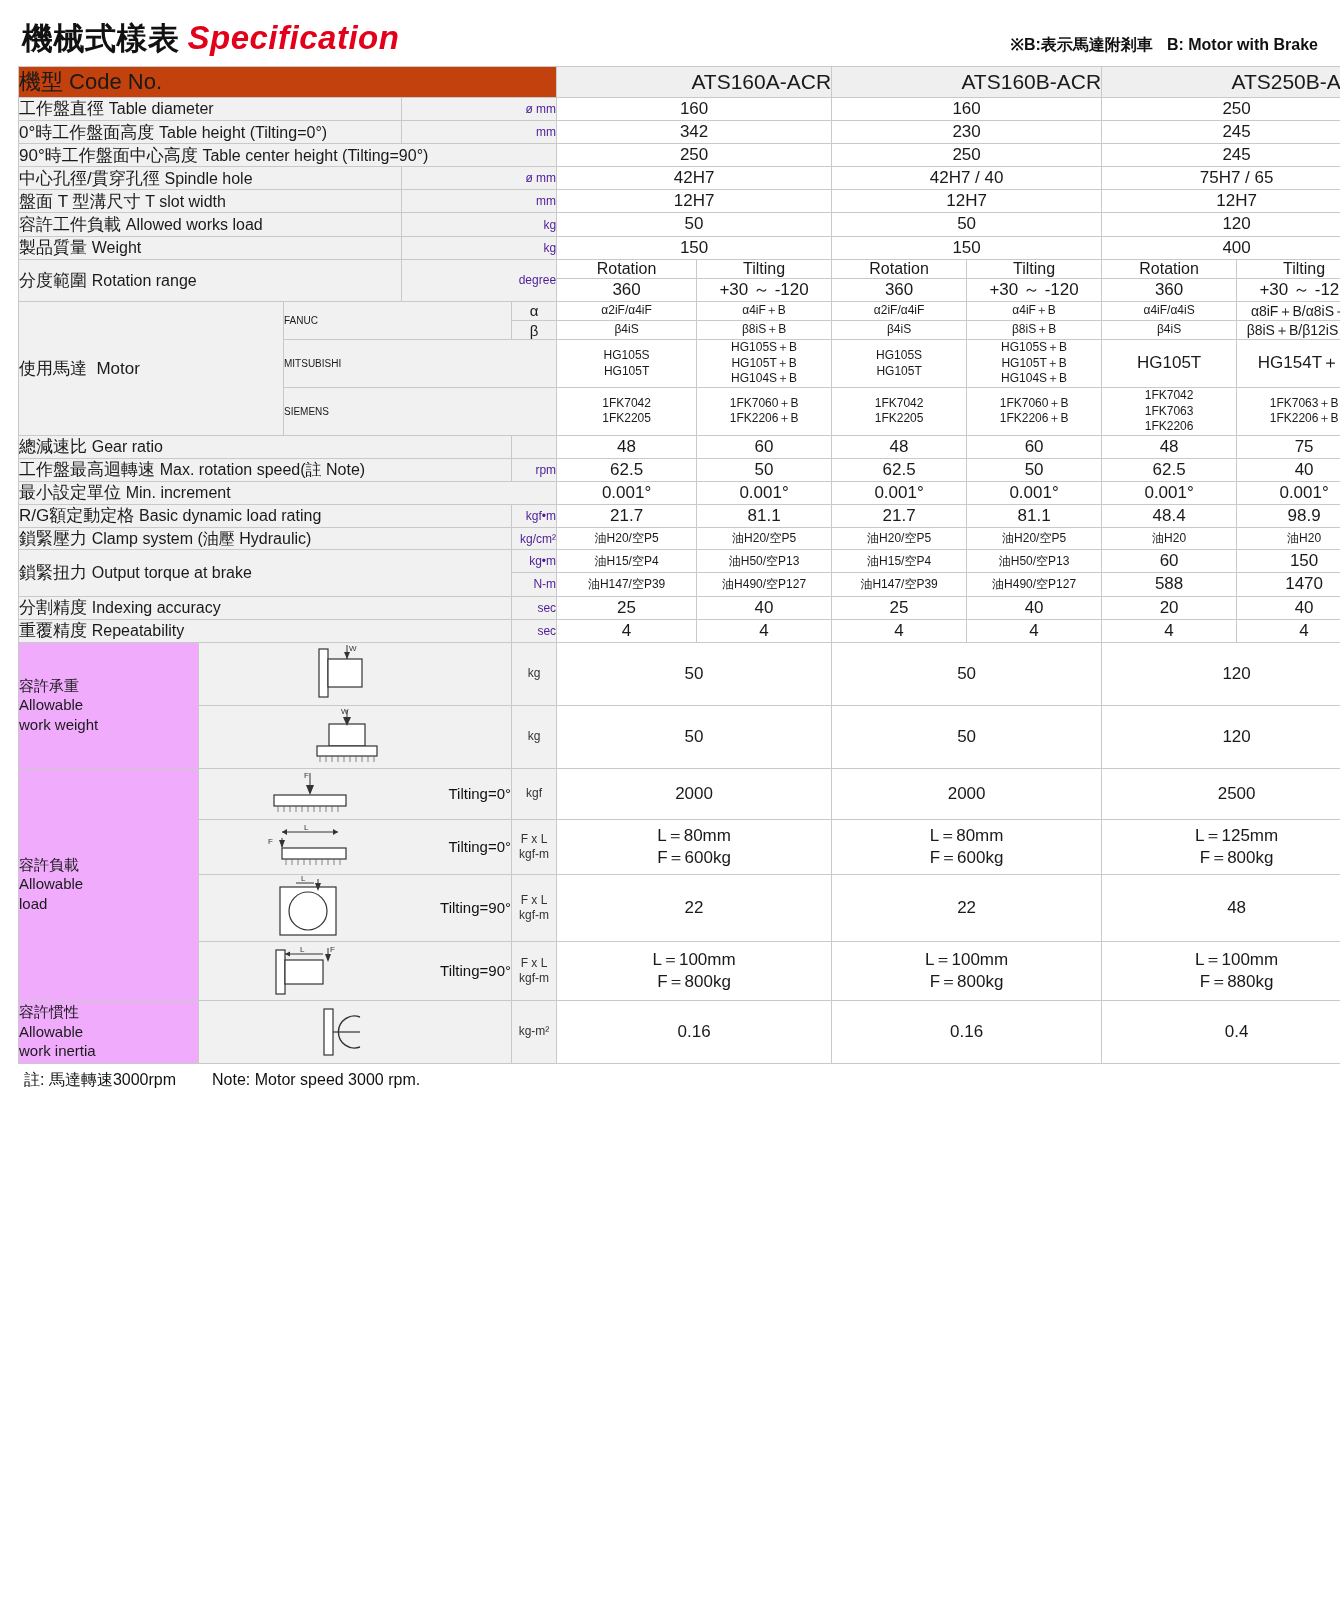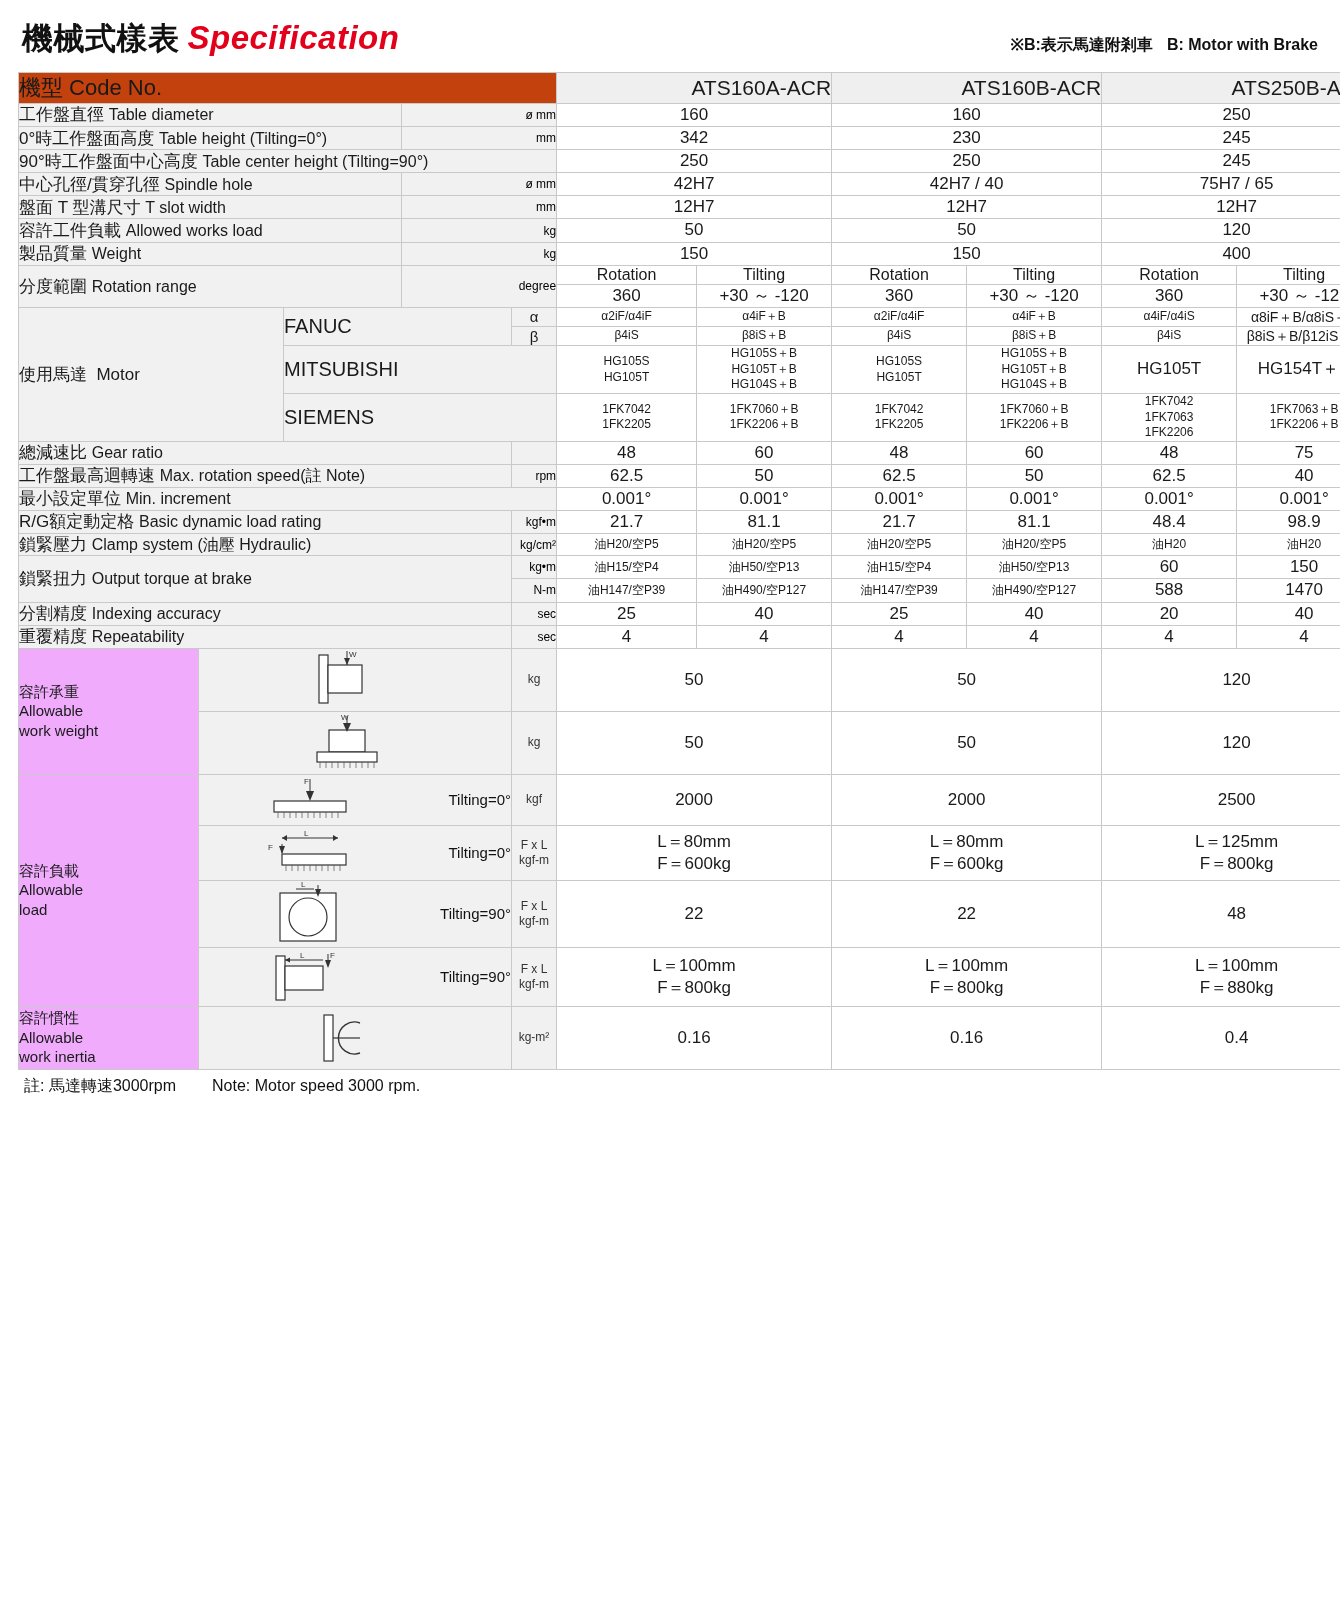--- a/index.html
+++ b/index.html
@@ -17,21 +17,21 @@
     width: 1340px;
     min-height: 1620px;
     padding: 14px 18px 6px 18px;
     position: relative;
   }
   
   .head {
     display: flex;
     align-items: flex-end;
     justify-content: space-between;
-    padding: 4px 4px 12px 4px;
+    padding: 4px 4px 6px 4px;
   }
   .head-left {
     font-size: 31px;
     font-weight: bold;
     letter-spacing: .5px;
     white-space: nowrap;
   }
   .head-left .cn { color: #111; }
   .head-left .en {
     color: #e2001a;
@@ -63,21 +63,21 @@
     background: #f1f1f1;
     padding: 4px 8px;
     font-size: 17px;
     line-height: 1.25;
     white-space: nowrap;
   }
   .lbl .sm { font-size: 16px; }
   .unit {
     background: #f1f1f1;
     font-size: 12px;
-    color: #000000;
+    color: #4c1d95;
     text-align: right;
     padding: 4px 8px 4px 2px;
     white-space: nowrap;
     margin-top: 20px;
   }
   .val {
     text-align: center;
     font-size: 17px;
     padding: 5px 4px;
     background: #fff;
@@ -100,21 +100,21 @@
     white-space: nowrap;
   }
   .sub {
     text-align: center;
     font-size: 16px;
     padding: 3px 4px;
     background: #fff;
   }
   .motor-brand {
     background: #f1f1f1;
-    font-size: 20px;
+    font-size: 10px;
     padding: 5px 10px;
     white-space: nowrap;
   }
   .motor-greek {
     background: #f1f1f1;
     font-size: 15px;
     text-align: center;
     padding: 2px 6px;
     width: 34px;
   }

